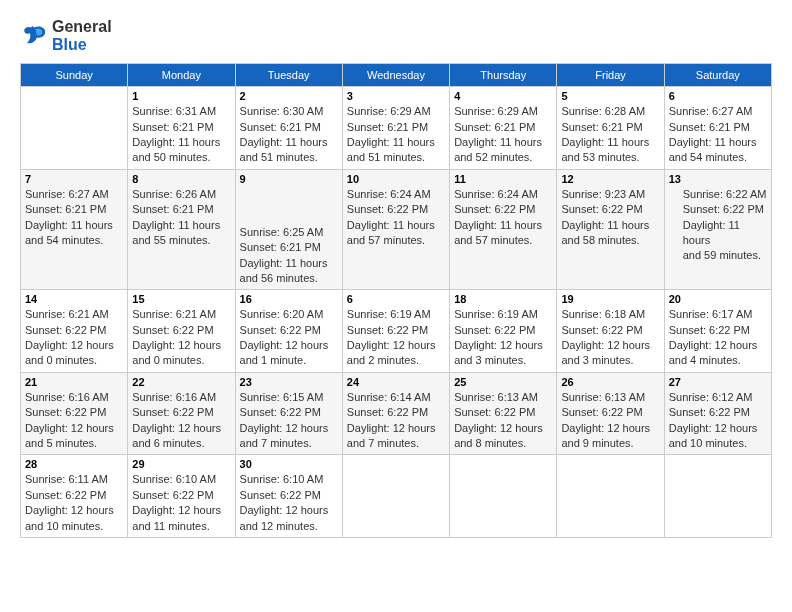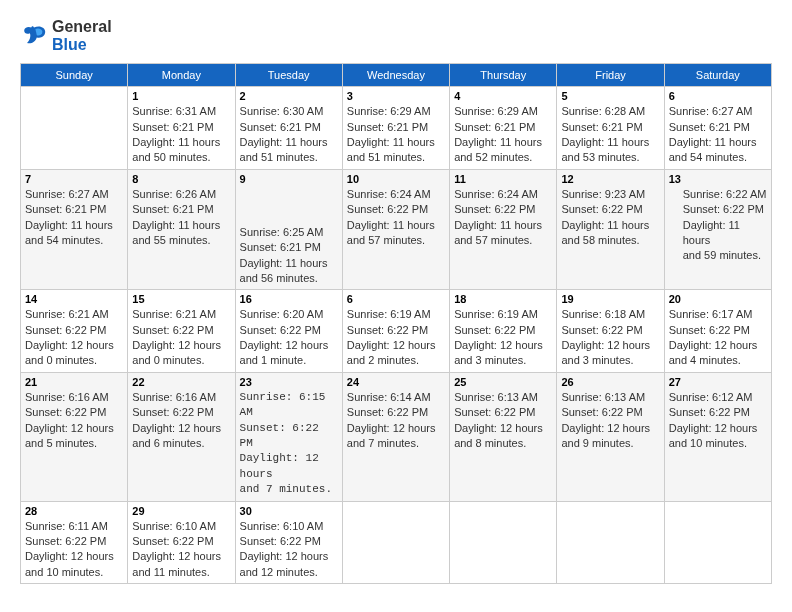--- a/index.html
+++ b/index.html
@@ -289,21 +289,21 @@
           </td>
           <td>
             <span class="day-num">22</span>
             <div class="day-info" style="white-space: pre-line;">Sunrise: 6:16 AM
 Sunset: 6:22 PM
 Daylight: 12 hours
 and 6 minutes.</div>
           </td>
           <td>
             <span class="day-num">23</span>
-            <div class="day-info" style="white-space: pre-line; font-family: Liberation Mono, monospace;">Sunrise: 6:15 AM
+            <div class="day-info" style="white-space: pre-line;">Sunrise: 6:15 AM
 Sunset: 6:22 PM
 Daylight: 12 hours
 and 7 minutes.</div>
           </td>
           <td>
             <span class="day-num">24</span>
             <div class="day-info" style="white-space: pre-line;">Sunrise: 6:14 AM
 Sunset: 6:22 PM
 Daylight: 12 hours
 and 7 minutes.</div>

